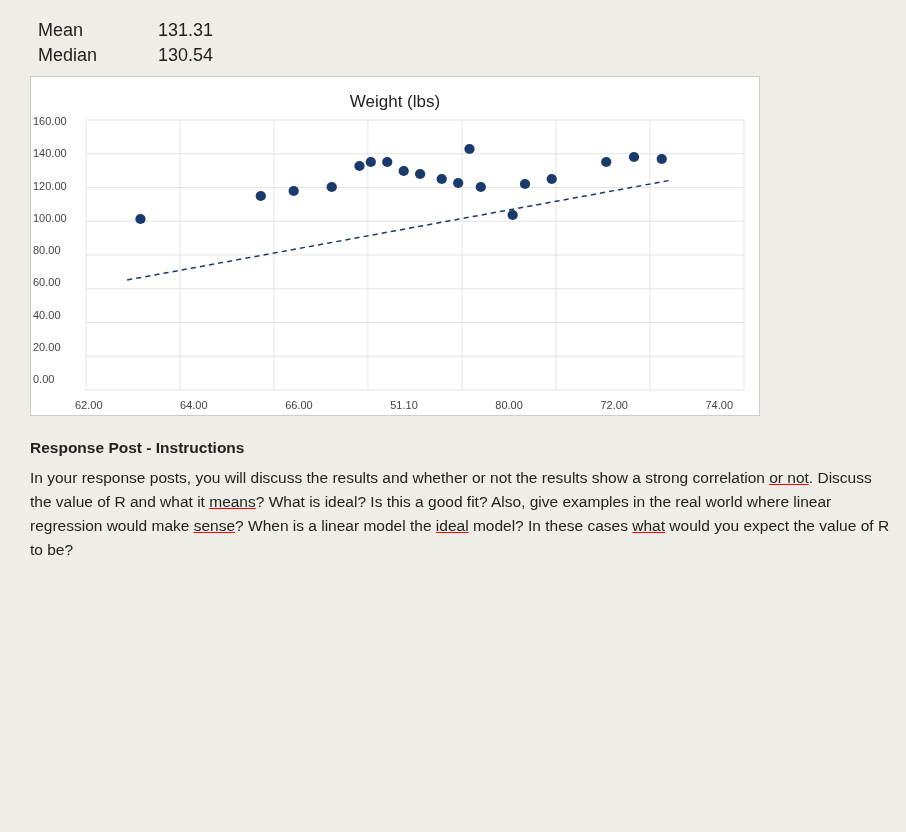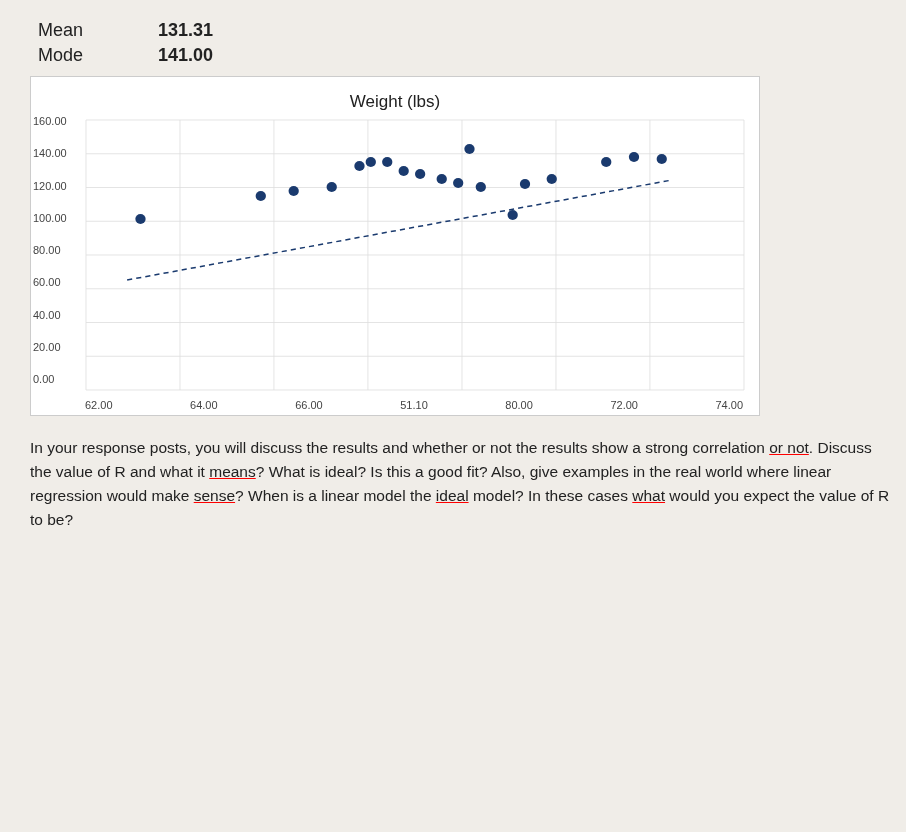--- a/index.html
+++ b/index.html
@@ -20,21 +20,21 @@
       margin-left: 8px;
     }
     .stat-label {
       font-size: 18px;
       color: #222;
       width: 120px;
     }
     .stat-value {
       font-size: 18px;
       color: #222;
-      font-weight: 700;
+      font-weight: 400;
     }
     .chart-area {
       background: #fff;
       border: 1px solid #ccc;
       margin: 10px 0 20px 0;
       padding: 15px 15px 30px 55px;
       position: relative;
       width: 730px;
       height: 340px;
     }
@@ -75,22 +75,22 @@
   </style>
 </head>
 <body>
 
 <div class="stats-section">
   <div class="stat-row">
     <span class="stat-label">Mean</span>
     <span class="stat-value">131.31</span>
   </div>
   <div class="stat-row">
-    <span class="stat-label">Mode</span>
-    <span class="stat-value">141.00</span>
+    <span class="stat-label">Median</span>
+    <span class="stat-value">130.54</span>
   </div>
 </div>
 
 <div class="chart-area">
   <div class="chart-title">Weight (lbs)</div>
   <div class="chart-canvas">
     <svg class="chart-svg" viewBox="0 0 640 270" preserveAspectRatio="none">
 
       <line x1="0" y1="0" x2="640" y2="0" stroke="#ddd" stroke-width="0.8"></line>
       <line x1="0" y1="33.75" x2="640" y2="33.75" stroke="#ddd" stroke-width="0.8"></line>
@@ -190,31 +190,32 @@
   }
   .y-axis-label {
     font-size: 11px;
     color: #444;
     text-align: left;
     width: 48px;
   }
   .x-axis-labels {
     position: absolute;
     bottom: 4px;
-    left: 54px;
+    left: 44px;
     width: calc(100% - 70px);
     display: flex;
     justify-content: space-between;
   }
   .x-axis-label {
     font-size: 11px;
     color: #444;
     text-align: center;
   }
 </style>
 
 <div style="position:relative; width:730px; margin-bottom:20px;">
   
 </div>
 
 <div class="text-section">
+  <p><span class="bold-text">Response Post - Instructions</span></p>
   <p>In your response posts, you will discuss the results and whether or not the results show a strong correlation <span class="underline-red">or not</span>.  Discuss the value of R and what it <span class="underline-red">means</span>?  What is ideal?  Is this a good fit?  Also, give examples in the real world where linear regression would make <span class="underline-red">sense</span>?  When is a linear model the <span class="underline-red">ideal</span> model?  In these cases <span class="underline-red">what</span> would you expect the value of R to be?</p>
 </div>
 
 </body></html>

